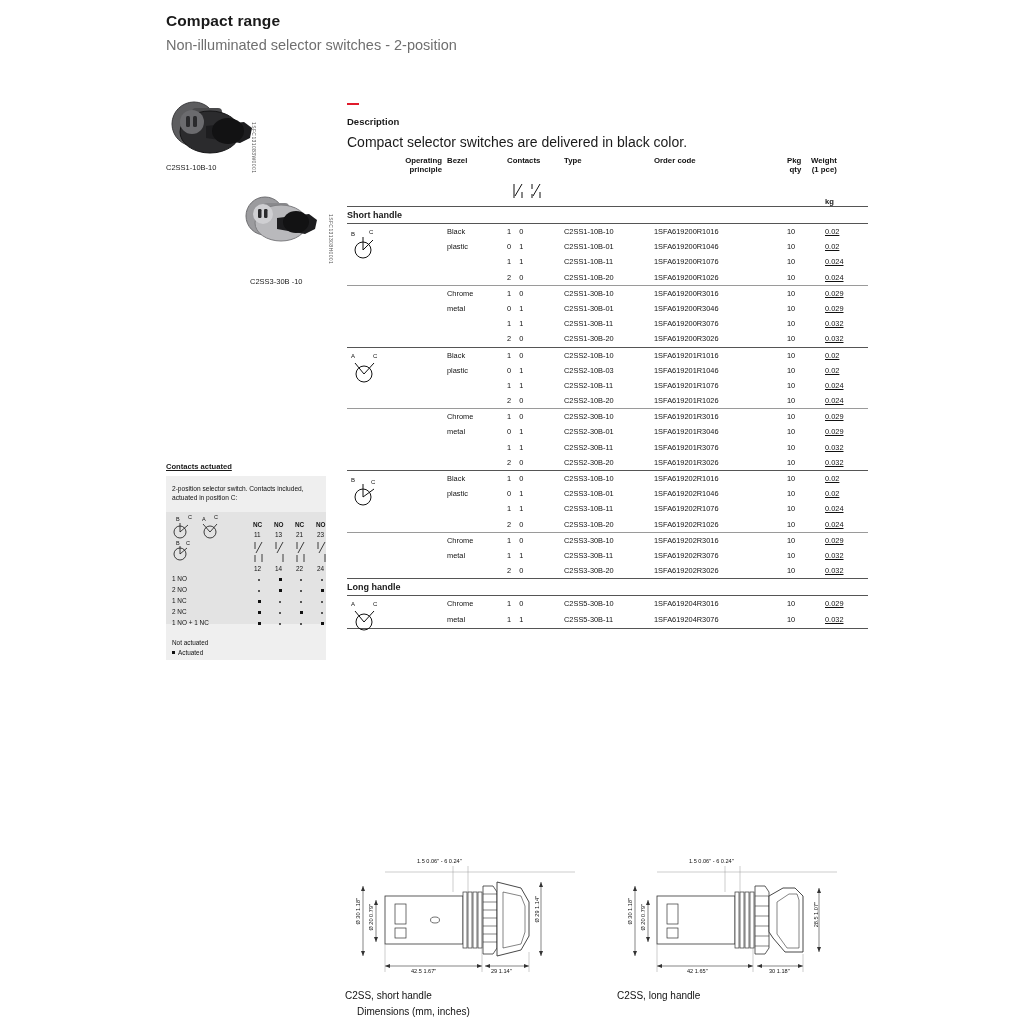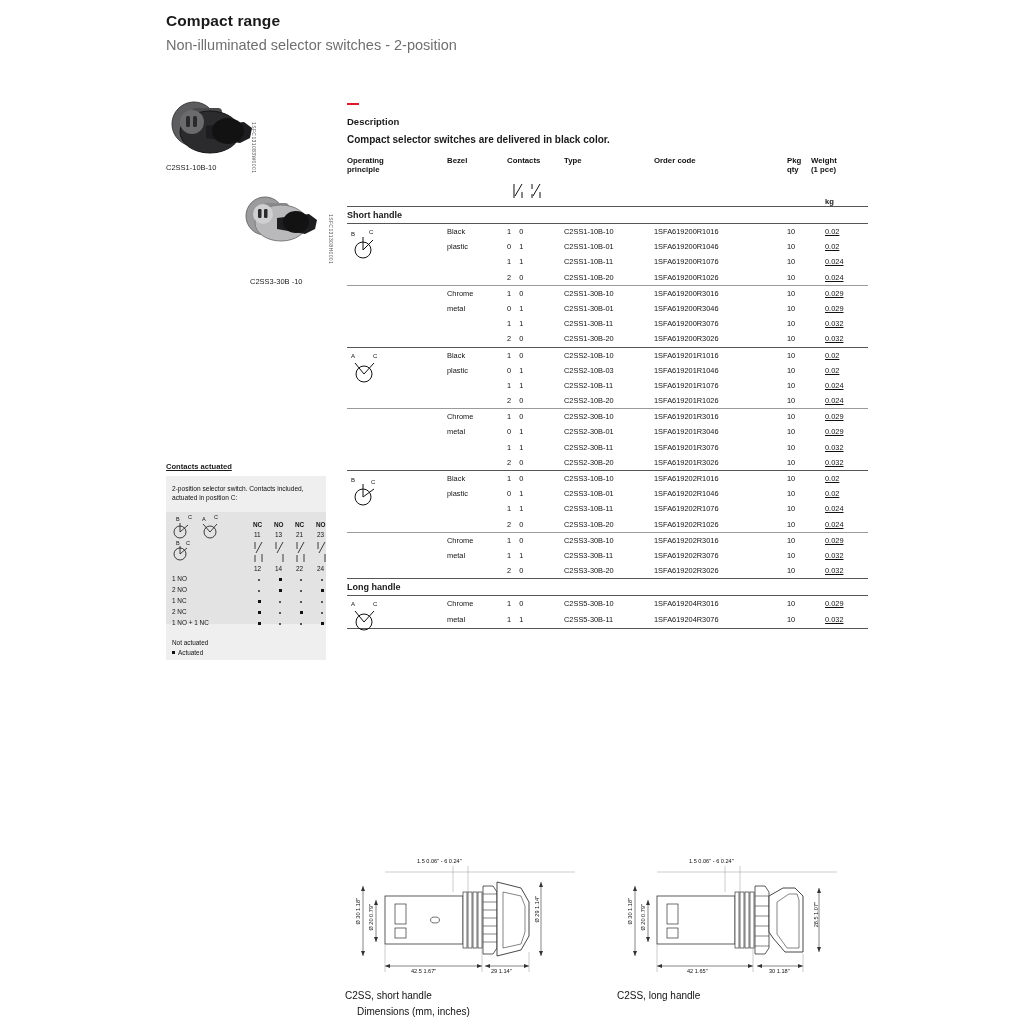--- a/index.html
+++ b/index.html
@@ -20,24 +20,24 @@
 
   
   .prod1{position:absolute;left:166px;top:100px;width:115px;height:60px;}
   .prod2{position:absolute;left:241px;top:196px;width:95px;height:50px;}
   .prod-cap{position:absolute;font-size:7.5px;color:#1a1a1a;}
   .vert-code{position:absolute;font-size:5px;color:#555;writing-mode:vertical-rl;letter-spacing:.4px;}
 
   
   .red-dash{position:absolute;left:347px;top:103px;width:12px;height:2px;background:#e01a2b;}
   .desc-t{position:absolute;left:347px;top:116px;font-size:9.5px;font-weight:bold;}
-  .desc-b{position:absolute;left:347px;top:134px;font-size:10px;color:#1a1a1a;font-weight:bold;}
-
-  
-  .tbl{position:absolute;left:347px;top:156px;width:521px;font-size:7.6px;}
+  .desc-b{position:absolute;left:347px;top:134px;font-size:14px;color:#1a1a1a;}
+
+  
+  .tbl{position:absolute;left:347px;top:156px;width:521px;font-size:7.6px;text-align:right;}
   .tbl .hrow{position:relative;height:50px;border-bottom:1px solid #555;}
   .th{position:absolute;font-weight:bold;font-size:7.8px;color:#111;line-height:9px;}
   .c-prin{left:0;top:0;width:95px;}
   .c-bez{left:100px;top:0;}
   .c-con{left:160px;top:0;}
   .c-typ{left:217px;top:0;}
   .c-ord{left:307px;top:0;}
   .c-pkg{left:440px;top:0;}
   .c-wt{left:464px;top:0;}
   .kg{position:absolute;left:478px;top:41px;font-weight:bold;font-size:7.6px;}

